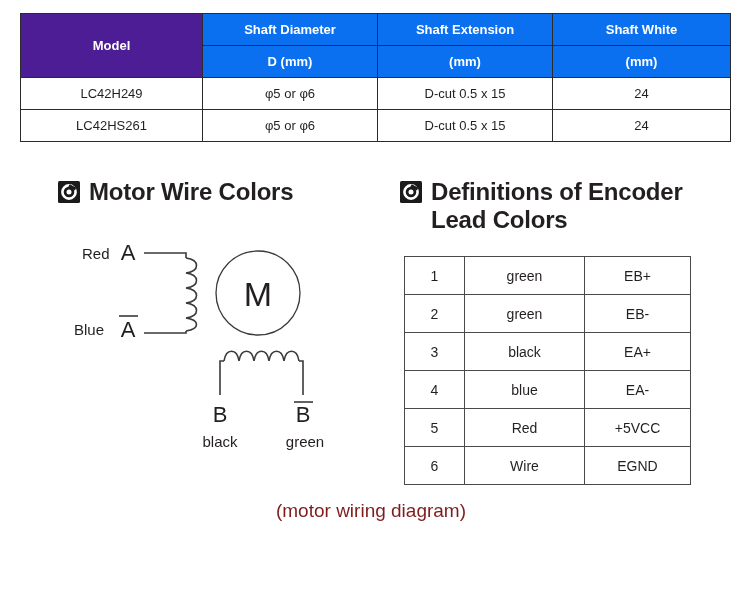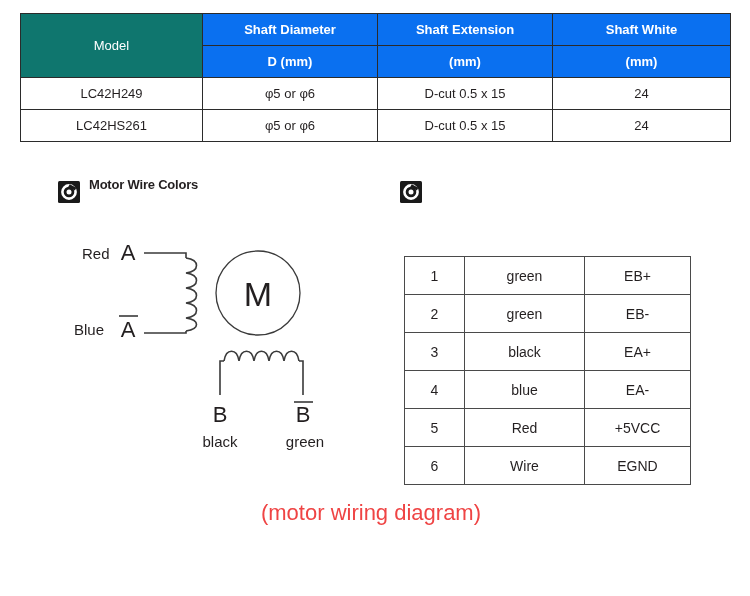--- a/index.html
+++ b/index.html
@@ -32,23 +32,23 @@
     font-size: 13px;
     padding: 0;
   }
   .spec-table .hdr {
     background: #0a70f0;
     color: #ffffff;
     font-weight: bold;
     height: 31px;
   }
   .spec-table .hdr-model {
-    background: #0f766e;
+    background: #4c1d95;
     color: #ffffff;
-    font-weight: normal;
+    font-weight: bold;
   }
   .spec-table .body-cell {
     height: 31px;
     color: #231f20;
     font-weight: normal;
     margin-left: 25px;
   }
   .col-model  { width: 182px; }
   .col-dia    { width: 175px; }
   .col-ext    { width: 175px; }
@@ -64,21 +64,21 @@
   .head-motor { left: 58px; top: 178px; width: 320px; }
   .head-enc   { left: 400px; top: 178px; width: 300px; }
   .head-icon {
     flex: 0 0 auto;
     width: 22px;
     height: 22px;
     margin-top: 3px;
     display: block;
   }
   .head-text {
-    font-size: 13px;
+    font-size: 24px;
     font-weight: bold;
     color: #231f20;
     line-height: 1.15;
     letter-spacing: -0.2px;
   }
 
   
   .wiring-svg {
     position: absolute;
     left: 60px;
@@ -133,22 +133,22 @@
   .enc-col-col  { width: 120px; }
   .enc-col-sig  { width: 106px; }
 
   
   .caption {
     position: absolute;
     left: 0;
     top: 500px;
     width: 742px;
     text-align: center;
-    font-size: 22px;
-    color: #ef4444;
+    font-size: 19px;
+    color: #7f1d1d;
   }
 </style>
 </head>
 <body>
 
 <table class="spec-table">
   <colgroup>
     <col class="col-model">
       <col class="col-dia">
       <col class="col-ext">
@@ -191,20 +191,24 @@
   <div class="head-text">Motor Wire Colors</div>
 </div>
 
 <div class="section-head head-enc">
   <svg class="head-icon" viewBox="0 0 22 22">
     <rect x="0" y="0" width="22" height="22" rx="1.5" fill="#1a1a1a"></rect>
     <circle cx="11" cy="11" r="6.6" fill="none" stroke="#ffffff" stroke-width="2.6"></circle>
     <circle cx="11" cy="11" r="2.5" fill="#ffffff"></circle>
     <rect x="11" y="3" width="7.5" height="3.1" fill="#1a1a1a" transform="rotate(28 11 4.5)"></rect>
   </svg>
+  <div class="head-text">
+    <div>Definitions of Encoder</div>
+    <div>Lead Colors</div>
+  </div>
 </div>
 
 <svg class="wiring-svg" viewBox="0 0 330 230">
 
   <text class="wire-label" x="22" y="29" text-anchor="start">Red</text>
   <text class="wire-label" x="14" y="105" text-anchor="start">Blue</text>
 
   <text class="phase-label" x="68" y="30" text-anchor="middle">A</text>
   <text class="phase-label" x="68" y="107" text-anchor="middle">A</text>
 

